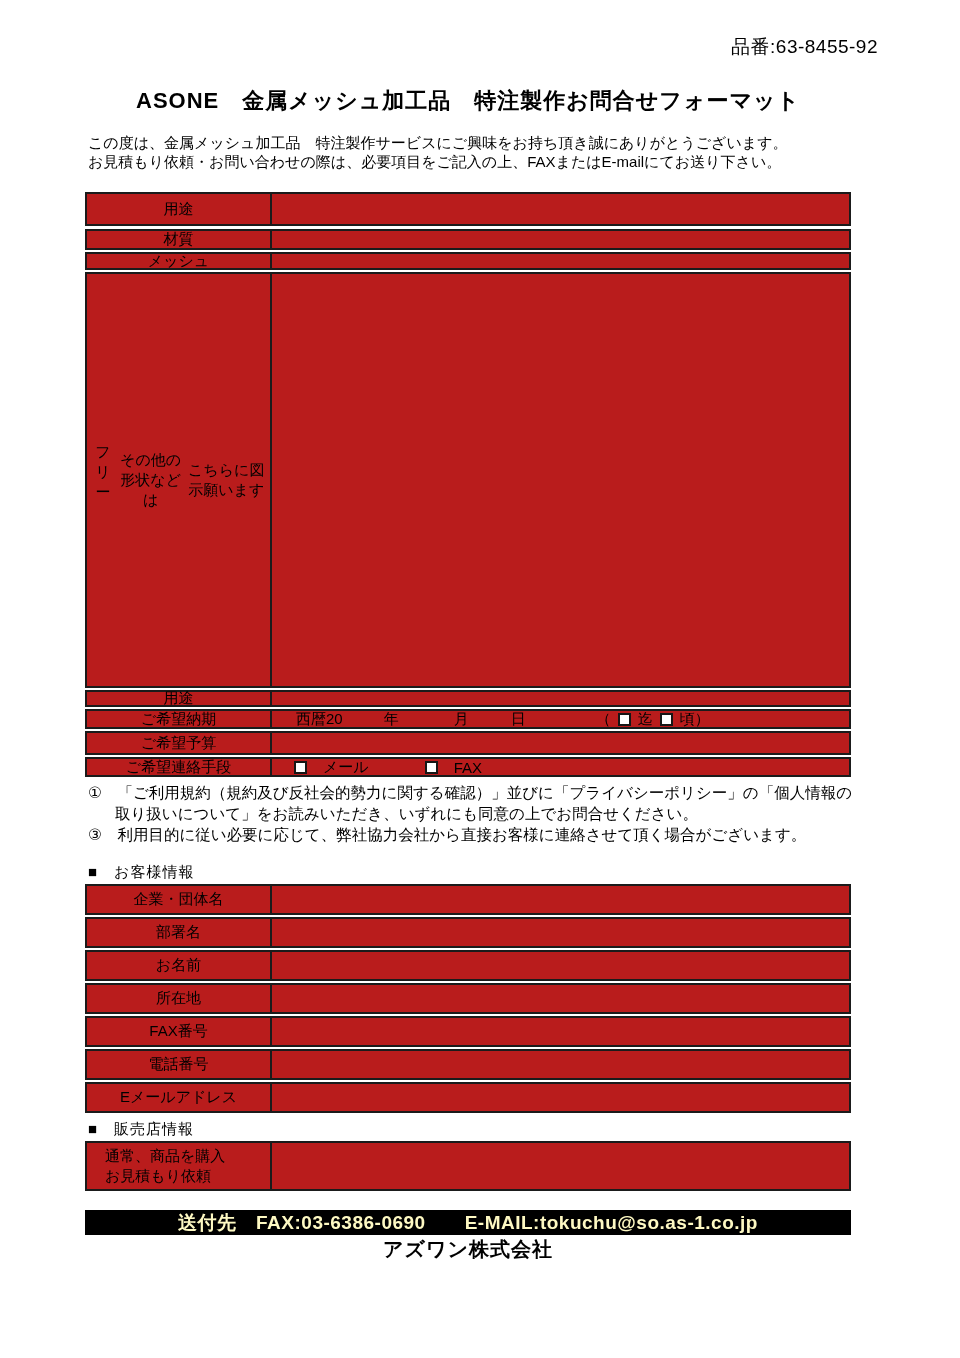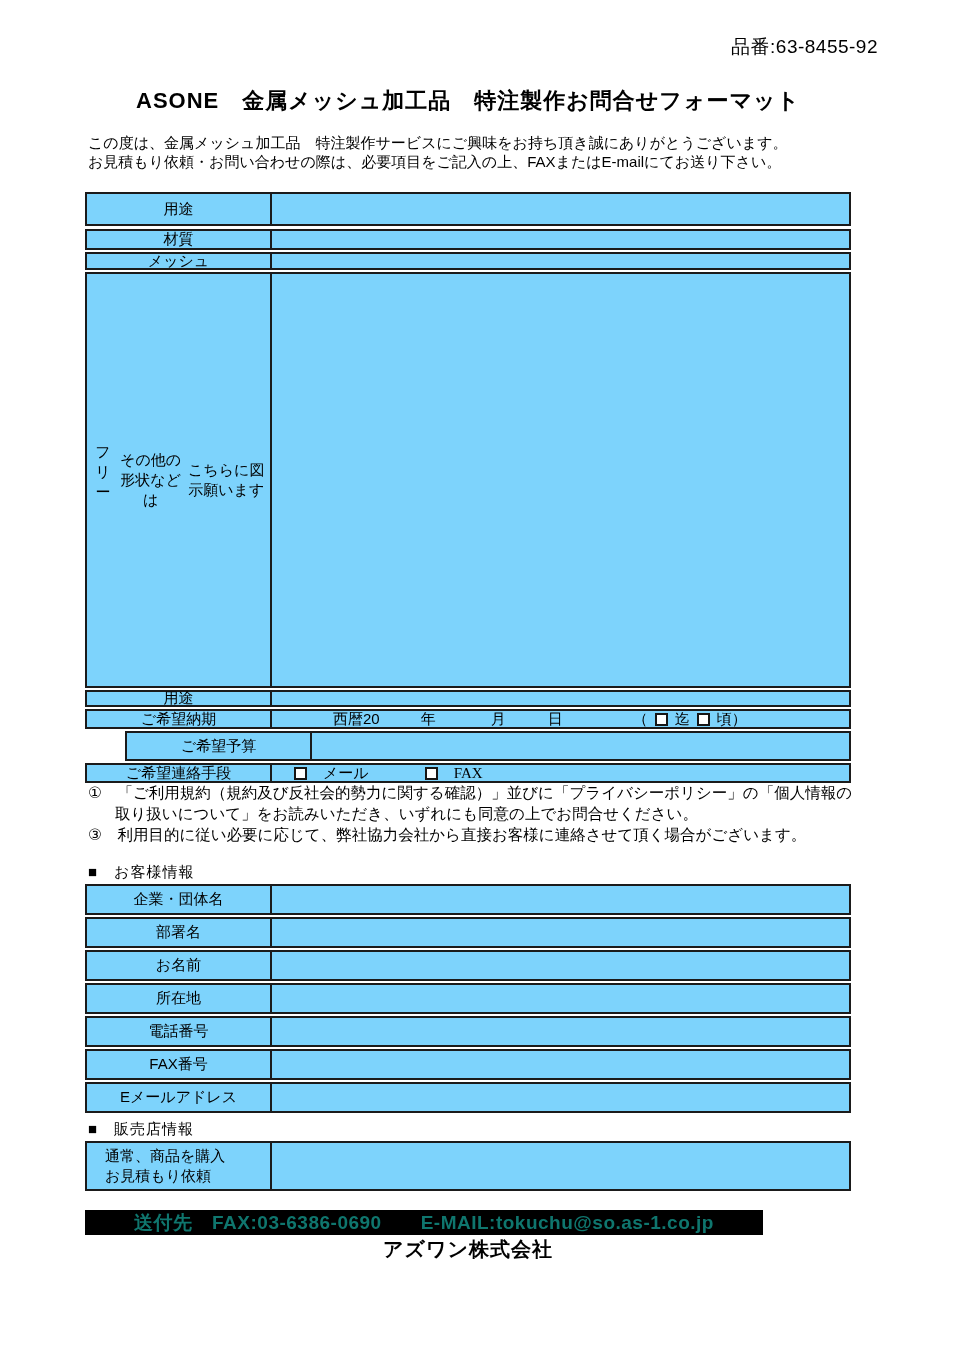--- a/index.html
+++ b/index.html
@@ -36,21 +36,21 @@
     left: 88px;
     font-size: 15px;
     line-height: 19px;
   }
   
   .ftable { position: absolute; left: 85px; width: 766px; }
   .trow {
     display: flex;
     border: 2px solid #1b1b1b;
     margin-bottom: 2px;
-    background: #7dd3fc;
+    background: #b91c1c;
   }
   .trow:last-child { margin-bottom: 0; }
   .lab {
     width: 185px;
     flex: 0 0 185px;
     border-right: 2px solid #1b1b1b;
     display: flex;
     align-items: center;
     justify-content: center;
     text-align: center;
@@ -74,23 +74,23 @@
   }
   
   .r-usage1 { height: 34px; margin-bottom: 3px; }
   .r-material { height: 21px; }
   .r-mesh { height: 18px; }
   .r-free { height: 416px; }
   .r-free .lab { justify-content: center; line-height: 20px; }
   .free-title { margin-bottom: 16px; }
   .r-usage2 { height: 17px; margin-bottom: 0; }
   .r-delivery { height: 20px; margin-bottom: 2px; margin-top: 2px; }
-  .r-budget { height: 30px; margin-left: 40px; }
-  .r-contact { height: 20px; font-family: Liberation Serif, serif; }
-  .delivery-val { padding-left: 17px; margin-left: 44px; }
+  .r-budget { height: 24px; }
+  .r-contact { height: 20px; }
+  .delivery-val { padding-left: 24px; }
   .delivery-val .seg { display: inline-block; }
   .seg-year { margin-left: 41px; }
   .seg-month { margin-left: 55px; }
   .seg-day { margin-left: 42px; }
   .paren-group { margin-left: 70px; display: inline-flex; align-items: center; gap: 7px; }
   .contact-val { padding-left: 22px; gap: 16px; }
   .contact-gap { display: inline-block; width: 24px; }
   
   .notes {
     position: absolute;
@@ -114,24 +114,24 @@
   .t-customer .trow { height: 31px; }
   
   .t-dealer { top: 1141px; }
   .t-dealer .trow { height: 50px; }
   .t-dealer .lab { flex-direction: column; justify-content: center; line-height: 20px; align-items: flex-start; padding-left: 18px; }
   
   .send-bar {
     position: absolute;
     top: 1210px;
     left: 85px;
-    width: 678px;
+    width: 766px;
     height: 25px;
     background: #000000;
-    color: #0f766e;
+    color: #fef9c3;
     display: flex;
     align-items: center;
     justify-content: center;
     font-size: 19px;
     font-weight: bold;
     letter-spacing: 0.5px;
   }
   .company-name {
     position: absolute;
     top: 1236px;
@@ -242,25 +242,25 @@
     </div>
     <div class="trow">
       <div class="lab">お名前</div>
       <div class="val"></div>
     </div>
     <div class="trow">
       <div class="lab">所在地</div>
       <div class="val"></div>
     </div>
     <div class="trow">
+      <div class="lab">FAX番号</div>
+      <div class="val"></div>
+    </div>
+    <div class="trow">
       <div class="lab">電話番号</div>
-      <div class="val"></div>
-    </div>
-    <div class="trow">
-      <div class="lab">FAX番号</div>
       <div class="val"></div>
     </div>
     <div class="trow">
       <div class="lab">Eメールアドレス</div>
       <div class="val"></div>
     </div>
   </div>
 
   <div class="section-heading h-dealer">■　販売店情報</div>
 

